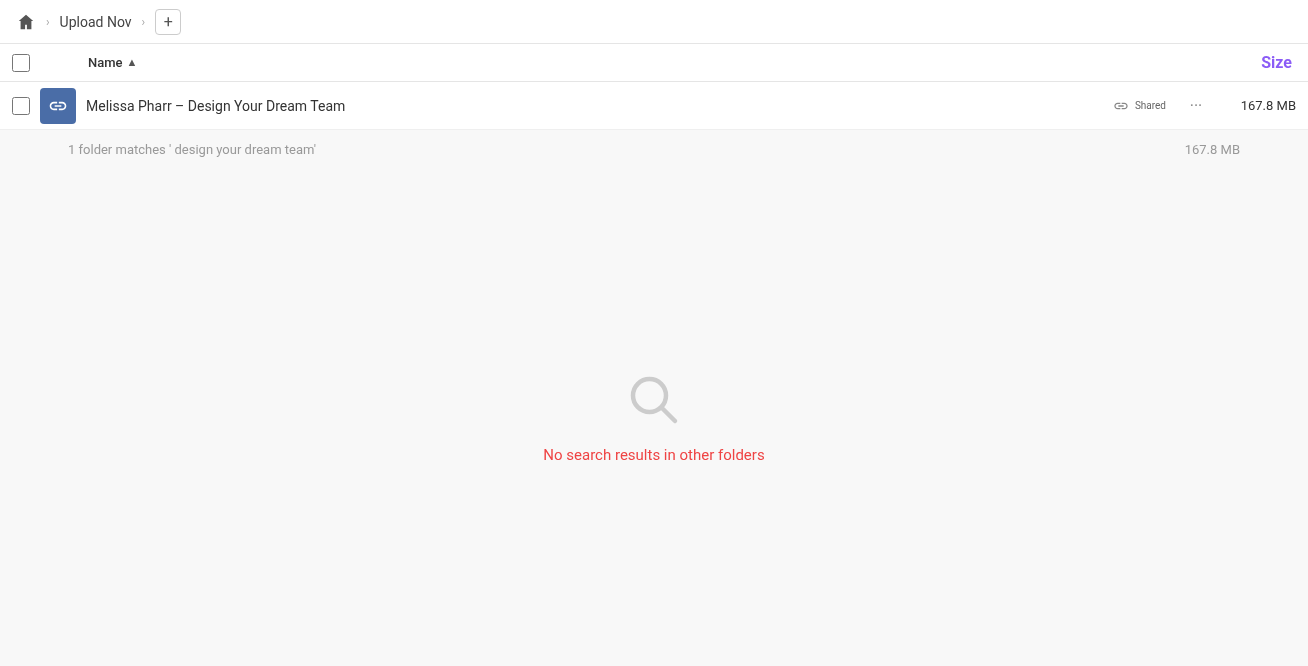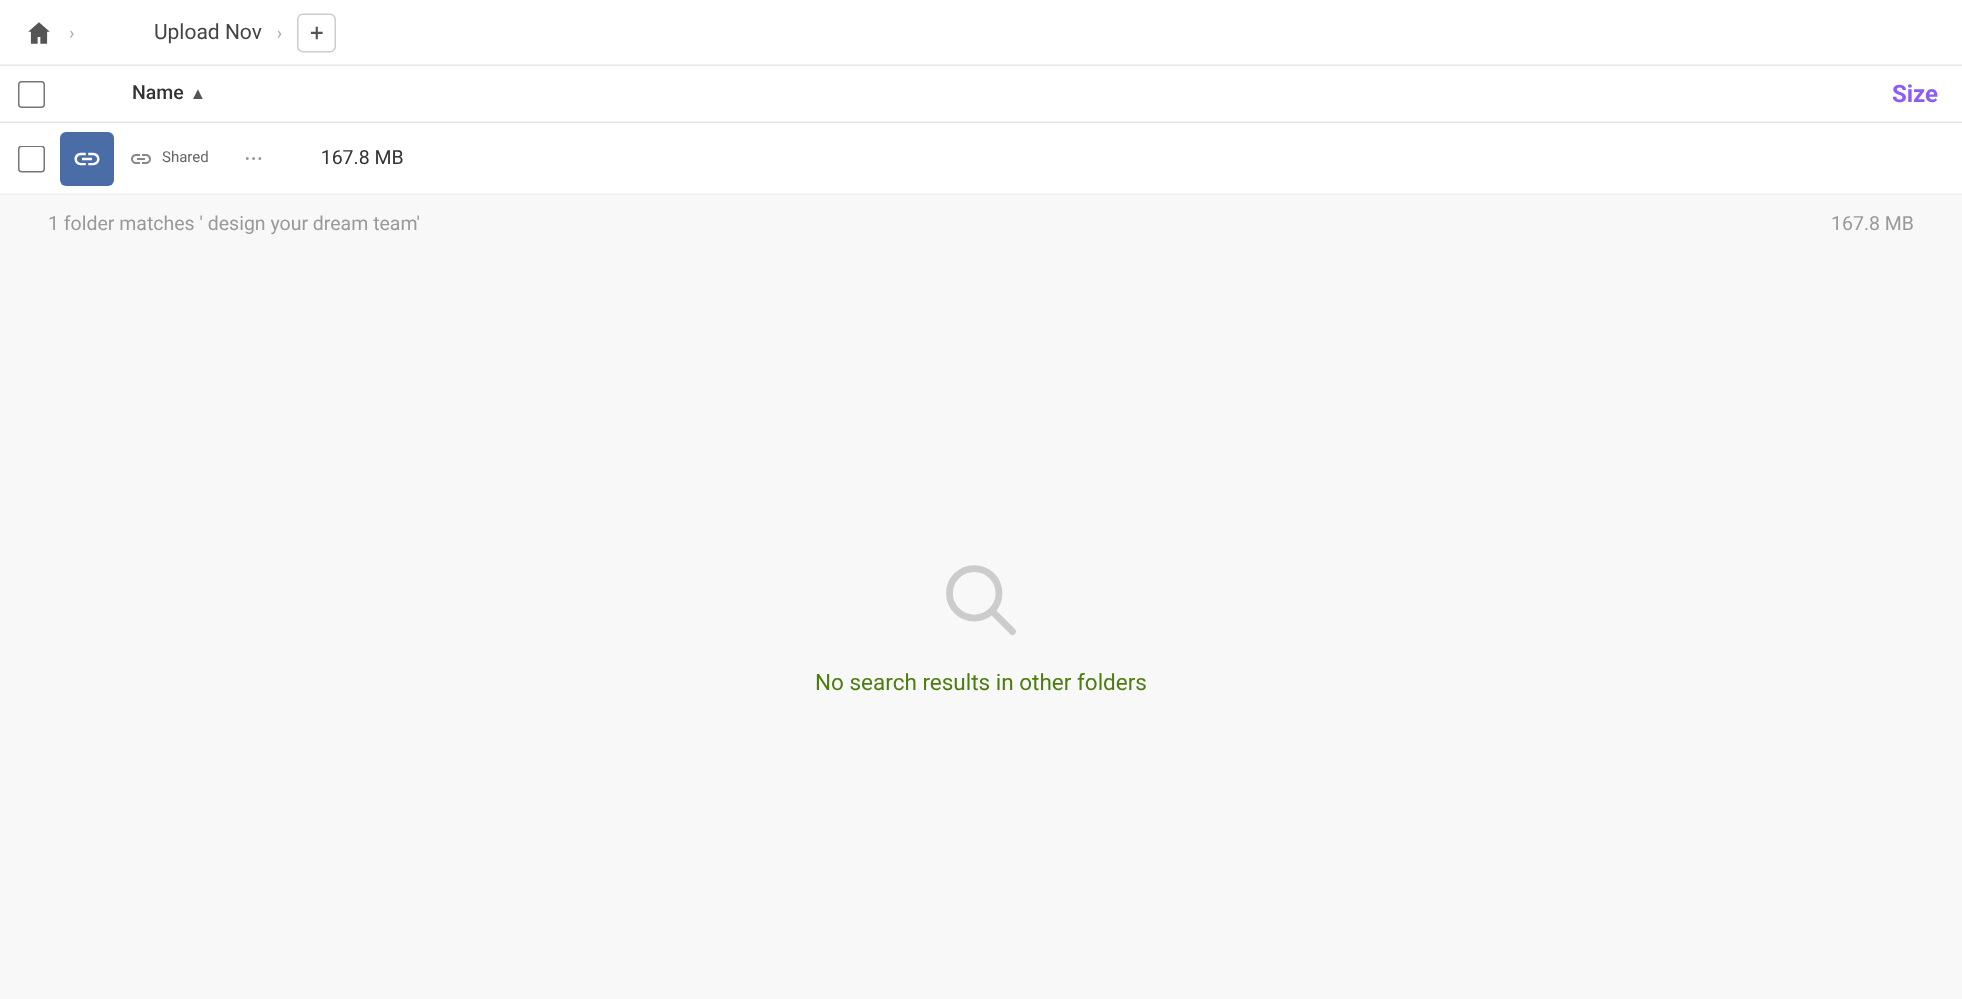--- a/index.html
+++ b/index.html
@@ -47,21 +47,20 @@
       color: #aaa;
       font-size: 12px;
       margin: 0 2px;
     }
 
     .breadcrumb-item {
       color: #444;
       font-size: 14px;
       cursor: pointer;
       padding: 2px 4px;
-      margin-left: 43px;
     }
 
     .breadcrumb-add {
       display: flex;
       align-items: center;
       justify-content: center;
       width: 26px;
       height: 26px;
       border: 1px solid #ccc;
       border-radius: 4px;
@@ -185,21 +184,21 @@
     }
 
     .file-size {
       color: #333;
       font-size: 13px;
       min-width: 70px;
       text-align: right;
     }
 
     .match-info {
-      padding: 10px 32px;
+      padding: 10px 68px;
       color: #999;
       font-size: 13px;
       background: #f8f8f8;
       display: flex;
       align-items: center;
       justify-content: space-between;
       height: 38px;
     }
 
     .match-size {
@@ -217,21 +216,21 @@
     }
 
     .search-icon-large {
       width: 60px;
       height: 60px;
       margin-bottom: 16px;
       color: #ccc;
     }
 
     .empty-text {
-      color: #4d7c0f;
+      color: #ef4444;
       font-size: 15px;
     }
 
     .content-area {
       display: flex;
       flex-direction: column;
       height: calc(666px - 44px);
       background: #f8f8f8;
     }
   </style>
@@ -261,20 +260,21 @@
     <span class="header-size">Size</span>
   </div>
 
   <div class="file-row">
     <input type="checkbox" class="file-checkbox" style="">
     <div class="file-icon">
       <svg viewBox="0 0 24 24" xmlns="http://www.w3.org/2000/svg">
         <path d="M3.9 12c0-1.71 1.39-3.1 3.1-3.1h4V7H7c-2.76 0-5 2.24-5 5s2.24 5 5 5h4v-1.9H7c-1.71 0-3.1-1.39-3.1-3.1zM8 13h8v-2H8v2zm9-6h-4v1.9h4c1.71 0 3.1 1.39 3.1 3.1s-1.39 3.1-3.1 3.1h-4V17h4c2.76 0 5-2.24 5-5s-2.24-5-5-5z"></path>
       </svg>
     </div>
+    <span class="file-name">Melissa Pharr – Design Your Dream Team</span>
     <div class="file-shared">
       <svg width="16" height="16" viewBox="0 0 24 24" fill="currentColor" class="link-icon">
         <path d="M3.9 12c0-1.71 1.39-3.1 3.1-3.1h4V7H7c-2.76 0-5 2.24-5 5s2.24 5 5 5h4v-1.9H7c-1.71 0-3.1-1.39-3.1-3.1zM8 13h8v-2H8v2zm9-6h-4v1.9h4c1.71 0 3.1 1.39 3.1 3.1s-1.39 3.1-3.1 3.1h-4V17h4c2.76 0 5-2.24 5-5s-2.24-5-5-5z"></path>
       </svg>
       <span>Shared</span>
     </div>
     <div class="more-btn">
       <span>···</span>
     </div>
     <span class="file-size">167.8 MB</span>

